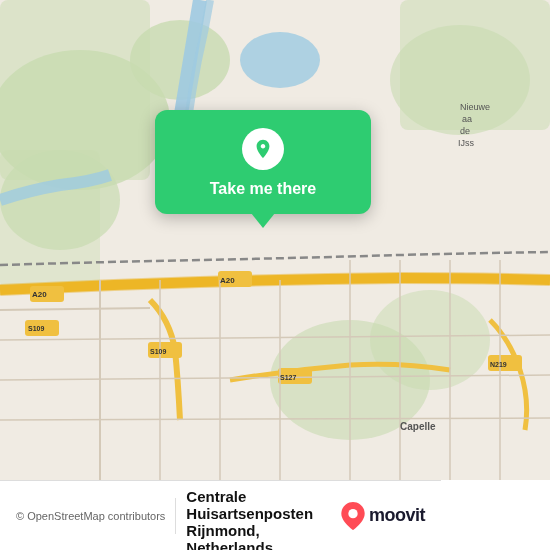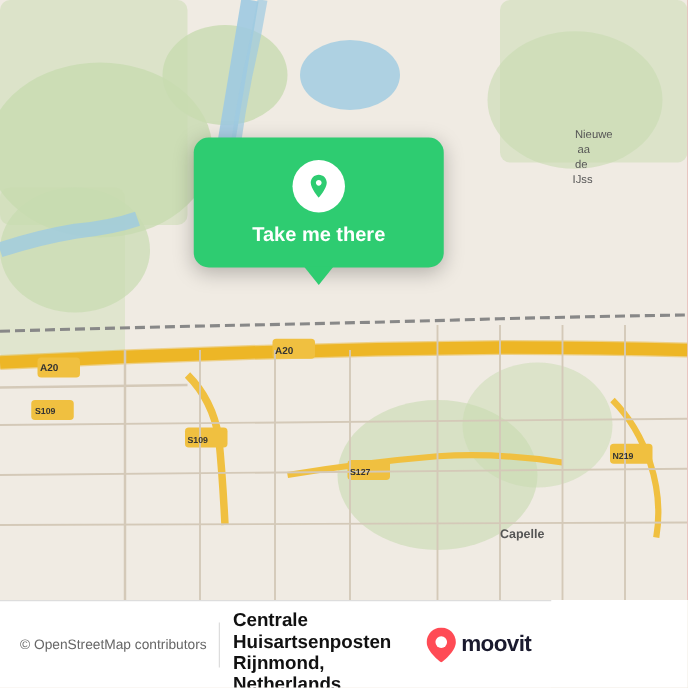--- a/index.html
+++ b/index.html
@@ -25,21 +25,21 @@
       height: 100%;
       position: absolute;
       top: 0; left: 0;
     }
 
     
     .popup-card {
       position: absolute;
       top: 110px;
       left: 155px;
-      width: 200px;
+      width: 216px;
       background: #2ecc71;
       border-radius: 12px;
       display: flex;
       flex-direction: column;
       align-items: center;
       padding: 18px 16px 16px;
       box-shadow: 0 4px 16px rgba(0,0,0,0.25);
       cursor: pointer;
     }
 

